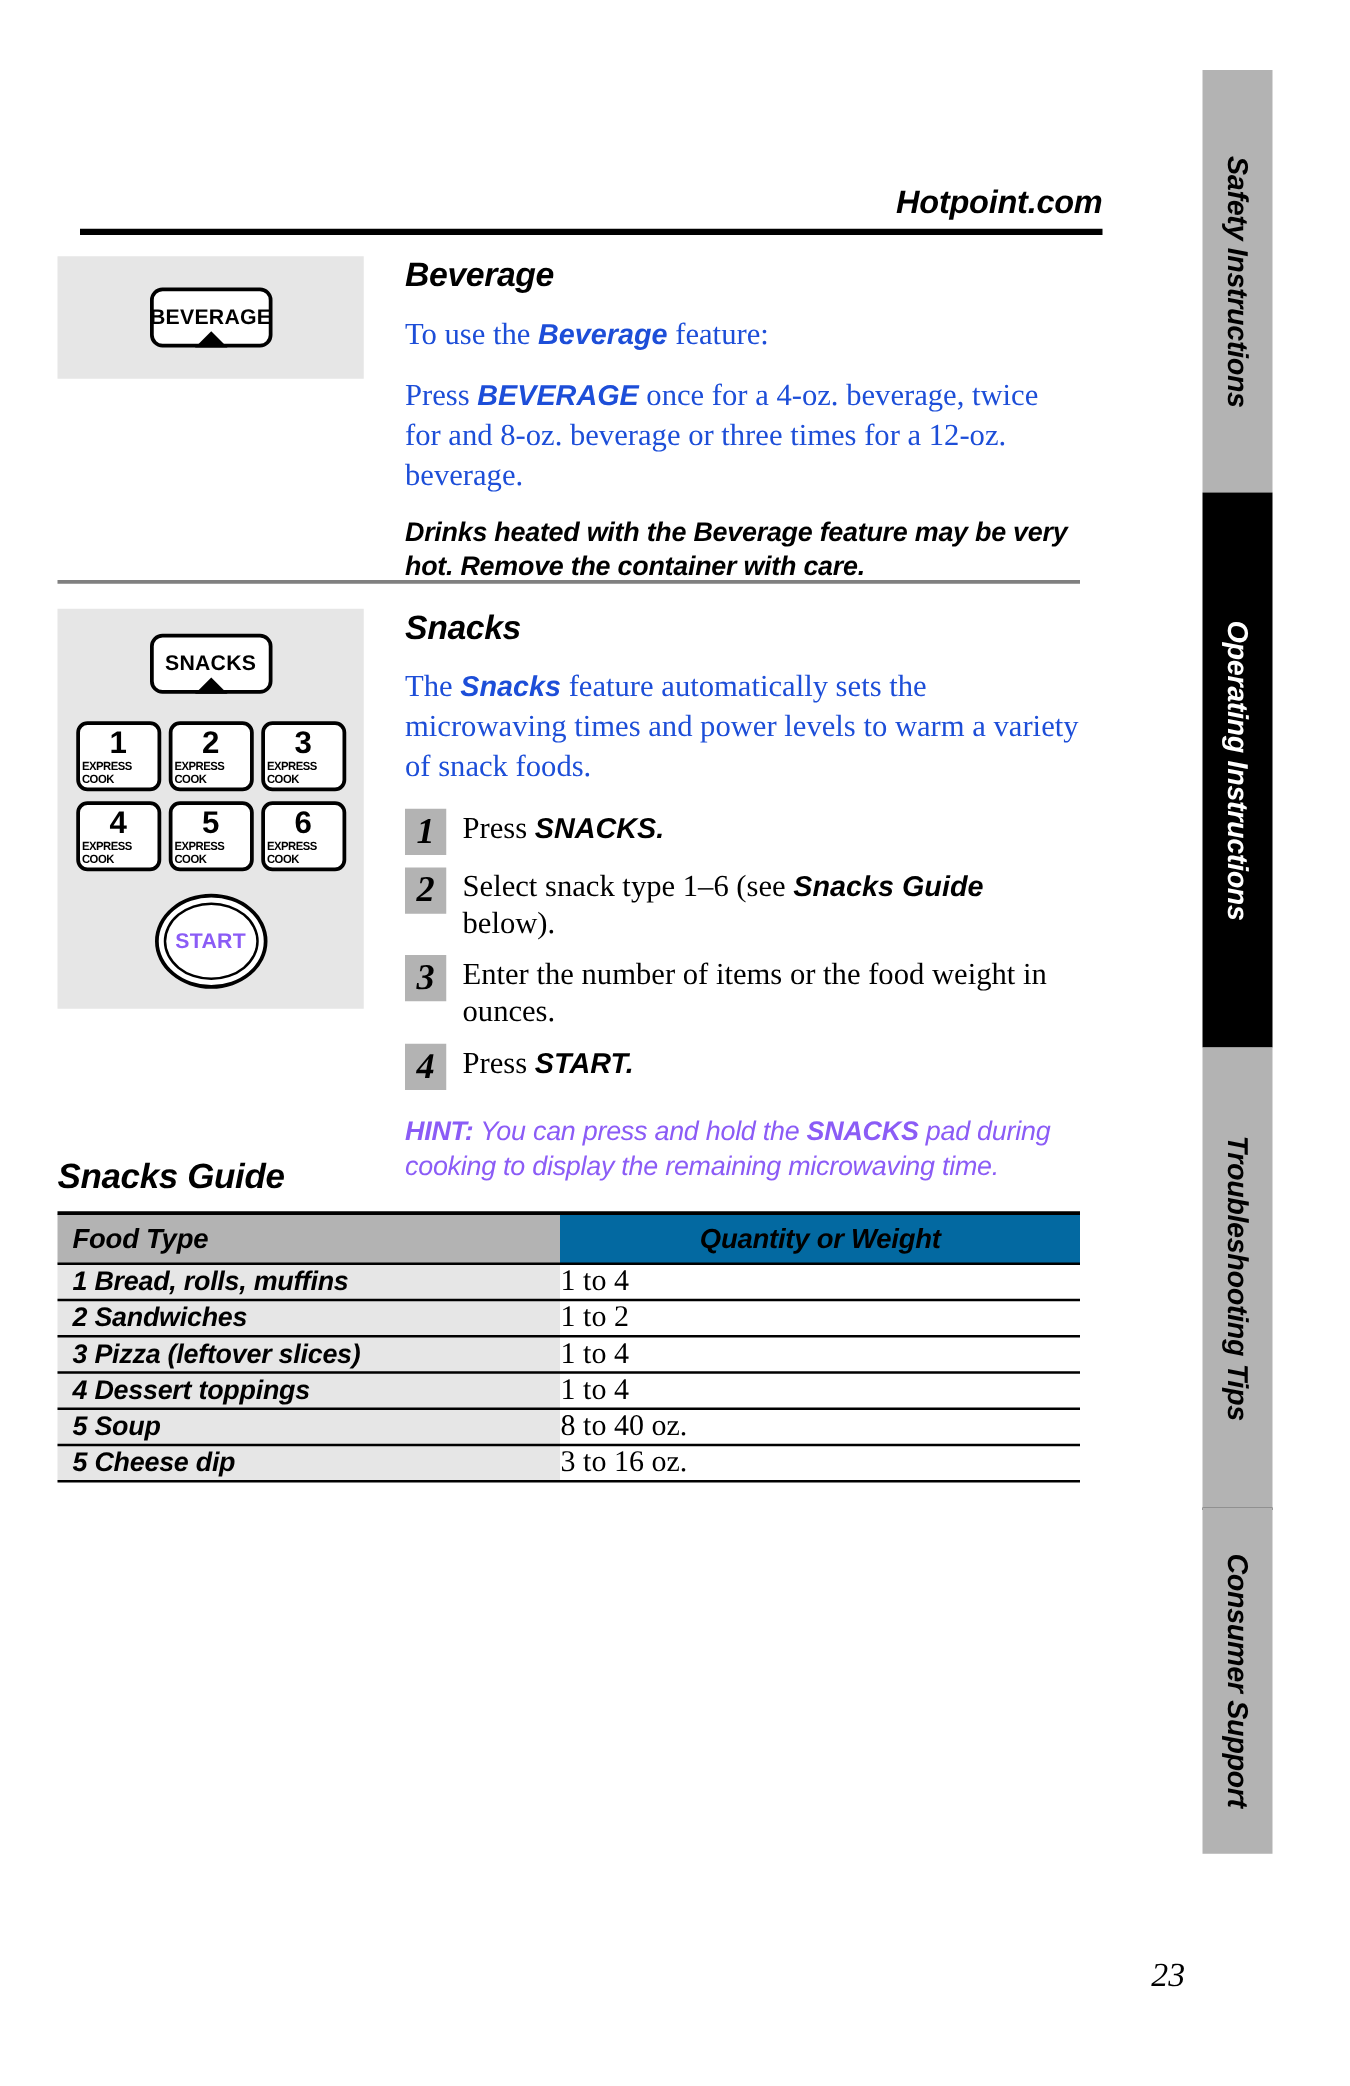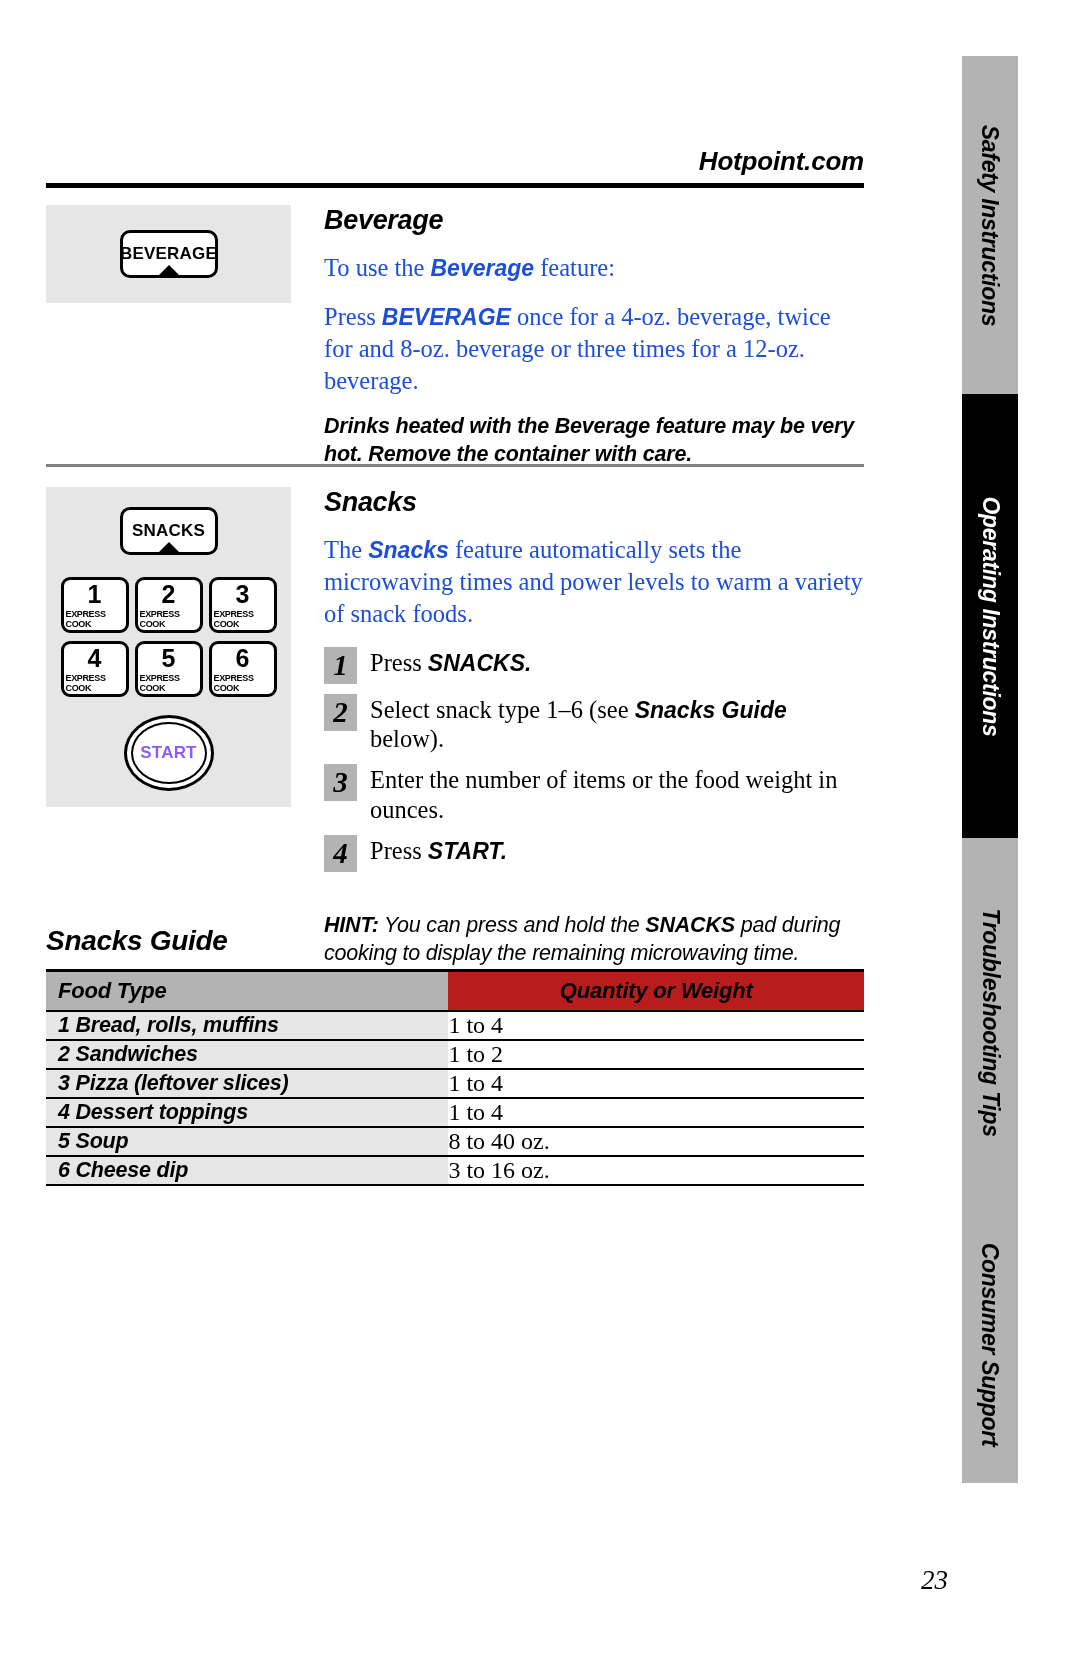--- a/index.html
+++ b/index.html
@@ -59,21 +59,21 @@
     position: absolute;
     left: 0;
     width: 56px;
     height: 2px;
     background: #000000;
   }
 
   
   .header {
     position: absolute;
-    left: 46px;
+    left: 64px;
     top: 148px;
     width: 818px;
   }
   .site-name {
     text-align: right;
     font-family: "Liberation Sans", sans-serif;
     font-weight: bold;
     font-style: italic;
     font-size: 26px;
     color: #000000;
@@ -282,26 +282,26 @@
     padding-top: 1px;
   }
   .step-text b {
     font-family: "Liberation Sans", sans-serif;
     font-weight: bold;
     font-style: italic;
     font-size: 23px;
   }
 
   .hint-p {
-    margin-top: 40px;
+    margin-top: 20px;
     font-family: "Liberation Sans", sans-serif;
     font-style: italic;
     font-size: 21.5px;
     line-height: 1.3;
-    color: #000000;
+    color: #8b5cf6;
     letter-spacing: -0.2px;
   }
   .hint-p b { font-weight: bold; }
 
   
   .guide {
     position: absolute;
     left: 46px;
     top: 925px;
     width: 818px;
@@ -338,21 +338,21 @@
     background: #b3b3b3;
     text-align: left;
     padding-left: 12px !important;
     font-family: "Liberation Sans", sans-serif;
     font-weight: bold;
     font-style: italic;
     font-size: 22px;
     letter-spacing: -0.2px;
   }
   .th-qty {
-    background: #b91c1c;
+    background: #0369a1;
     text-align: center;
     font-family: "Liberation Sans", sans-serif;
     font-weight: bold;
     font-style: italic;
     font-size: 22px;
     letter-spacing: -0.2px;
   }
   .td-food {
     background: #e6e6e6;
     text-align: left;
@@ -519,21 +519,21 @@
         </tr>
         <tr>
           <td class="td-food">4 Dessert toppings</td>
           <td class="td-qty">1 to 4</td>
         </tr>
         <tr>
           <td class="td-food">5 Soup</td>
           <td class="td-qty">8 to 40 oz.</td>
         </tr>
         <tr>
-          <td class="td-food">6 Cheese dip</td>
+          <td class="td-food">5 Cheese dip</td>
           <td class="td-qty">3 to 16 oz.</td>
         </tr>
       </tbody>
     </table>
   </div>
 
   <div class="page-num">23</div>
 
 </div>
 

